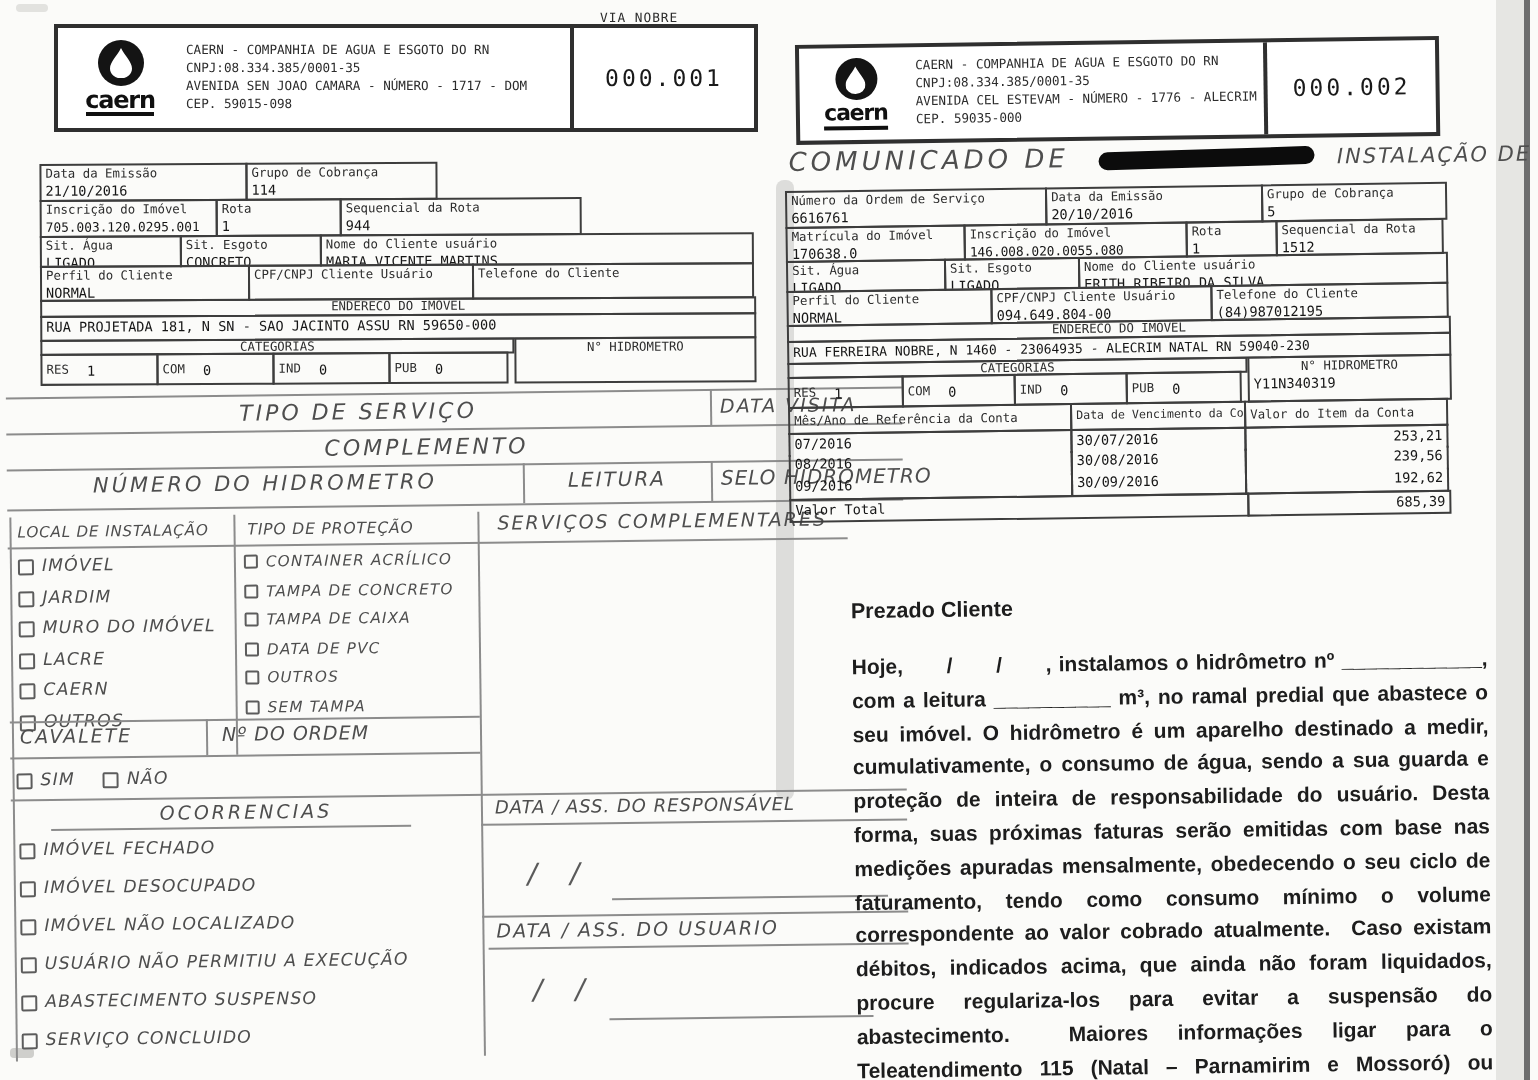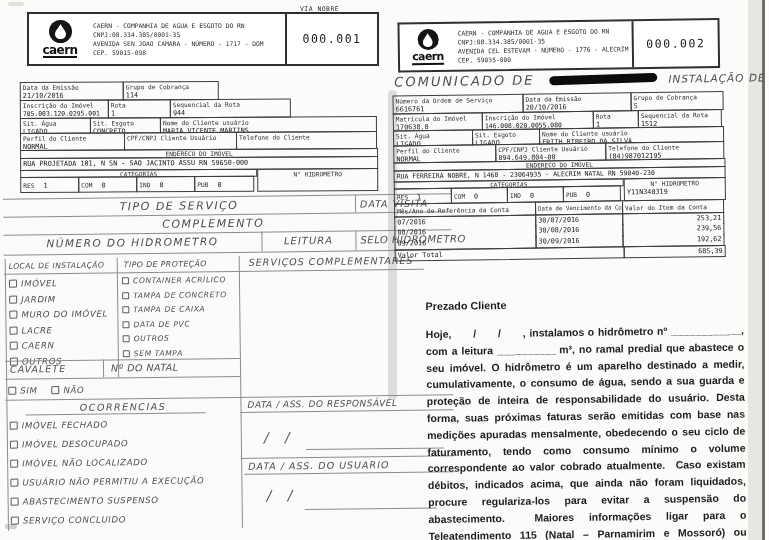--- a/index.html
+++ b/index.html
@@ -249,21 +249,21 @@
     <div class="cbi" style="font-size:7.6px">
         <span class="cb" style="width:7px;height:7px"></span>
         <span>SEM TAMPA</span>
       </div>
   </div>
 
   <div class="hl" style="left:0;top:162px;width:235px"></div>
   <div class="hl" style="left:0;top:180px;width:235px"></div>
   <div class="vl" style="left:98px;top:162px;height:18px"></div>
   <div class="habs" style="left:5px;top:165px;font-size:9.5px;letter-spacing:1px">CAVALETE</div>
-  <div class="habs" style="left:106px;top:165px;font-size:9.5px;letter-spacing:.5px">Nº DO NATAL</div>
+  <div class="habs" style="left:106px;top:165px;font-size:9.5px;letter-spacing:.5px">Nº DO ORDEM</div>
   <div class="habs" style="left:3px;top:187px;display:flex;gap:14px">
     <div class="cbi">
         <span class="cb"></span>
         <span>SIM</span>
       </div>
     <div class="cbi">
         <span class="cb"></span>
         <span>NÃO</span>
       </div>
   </div>

